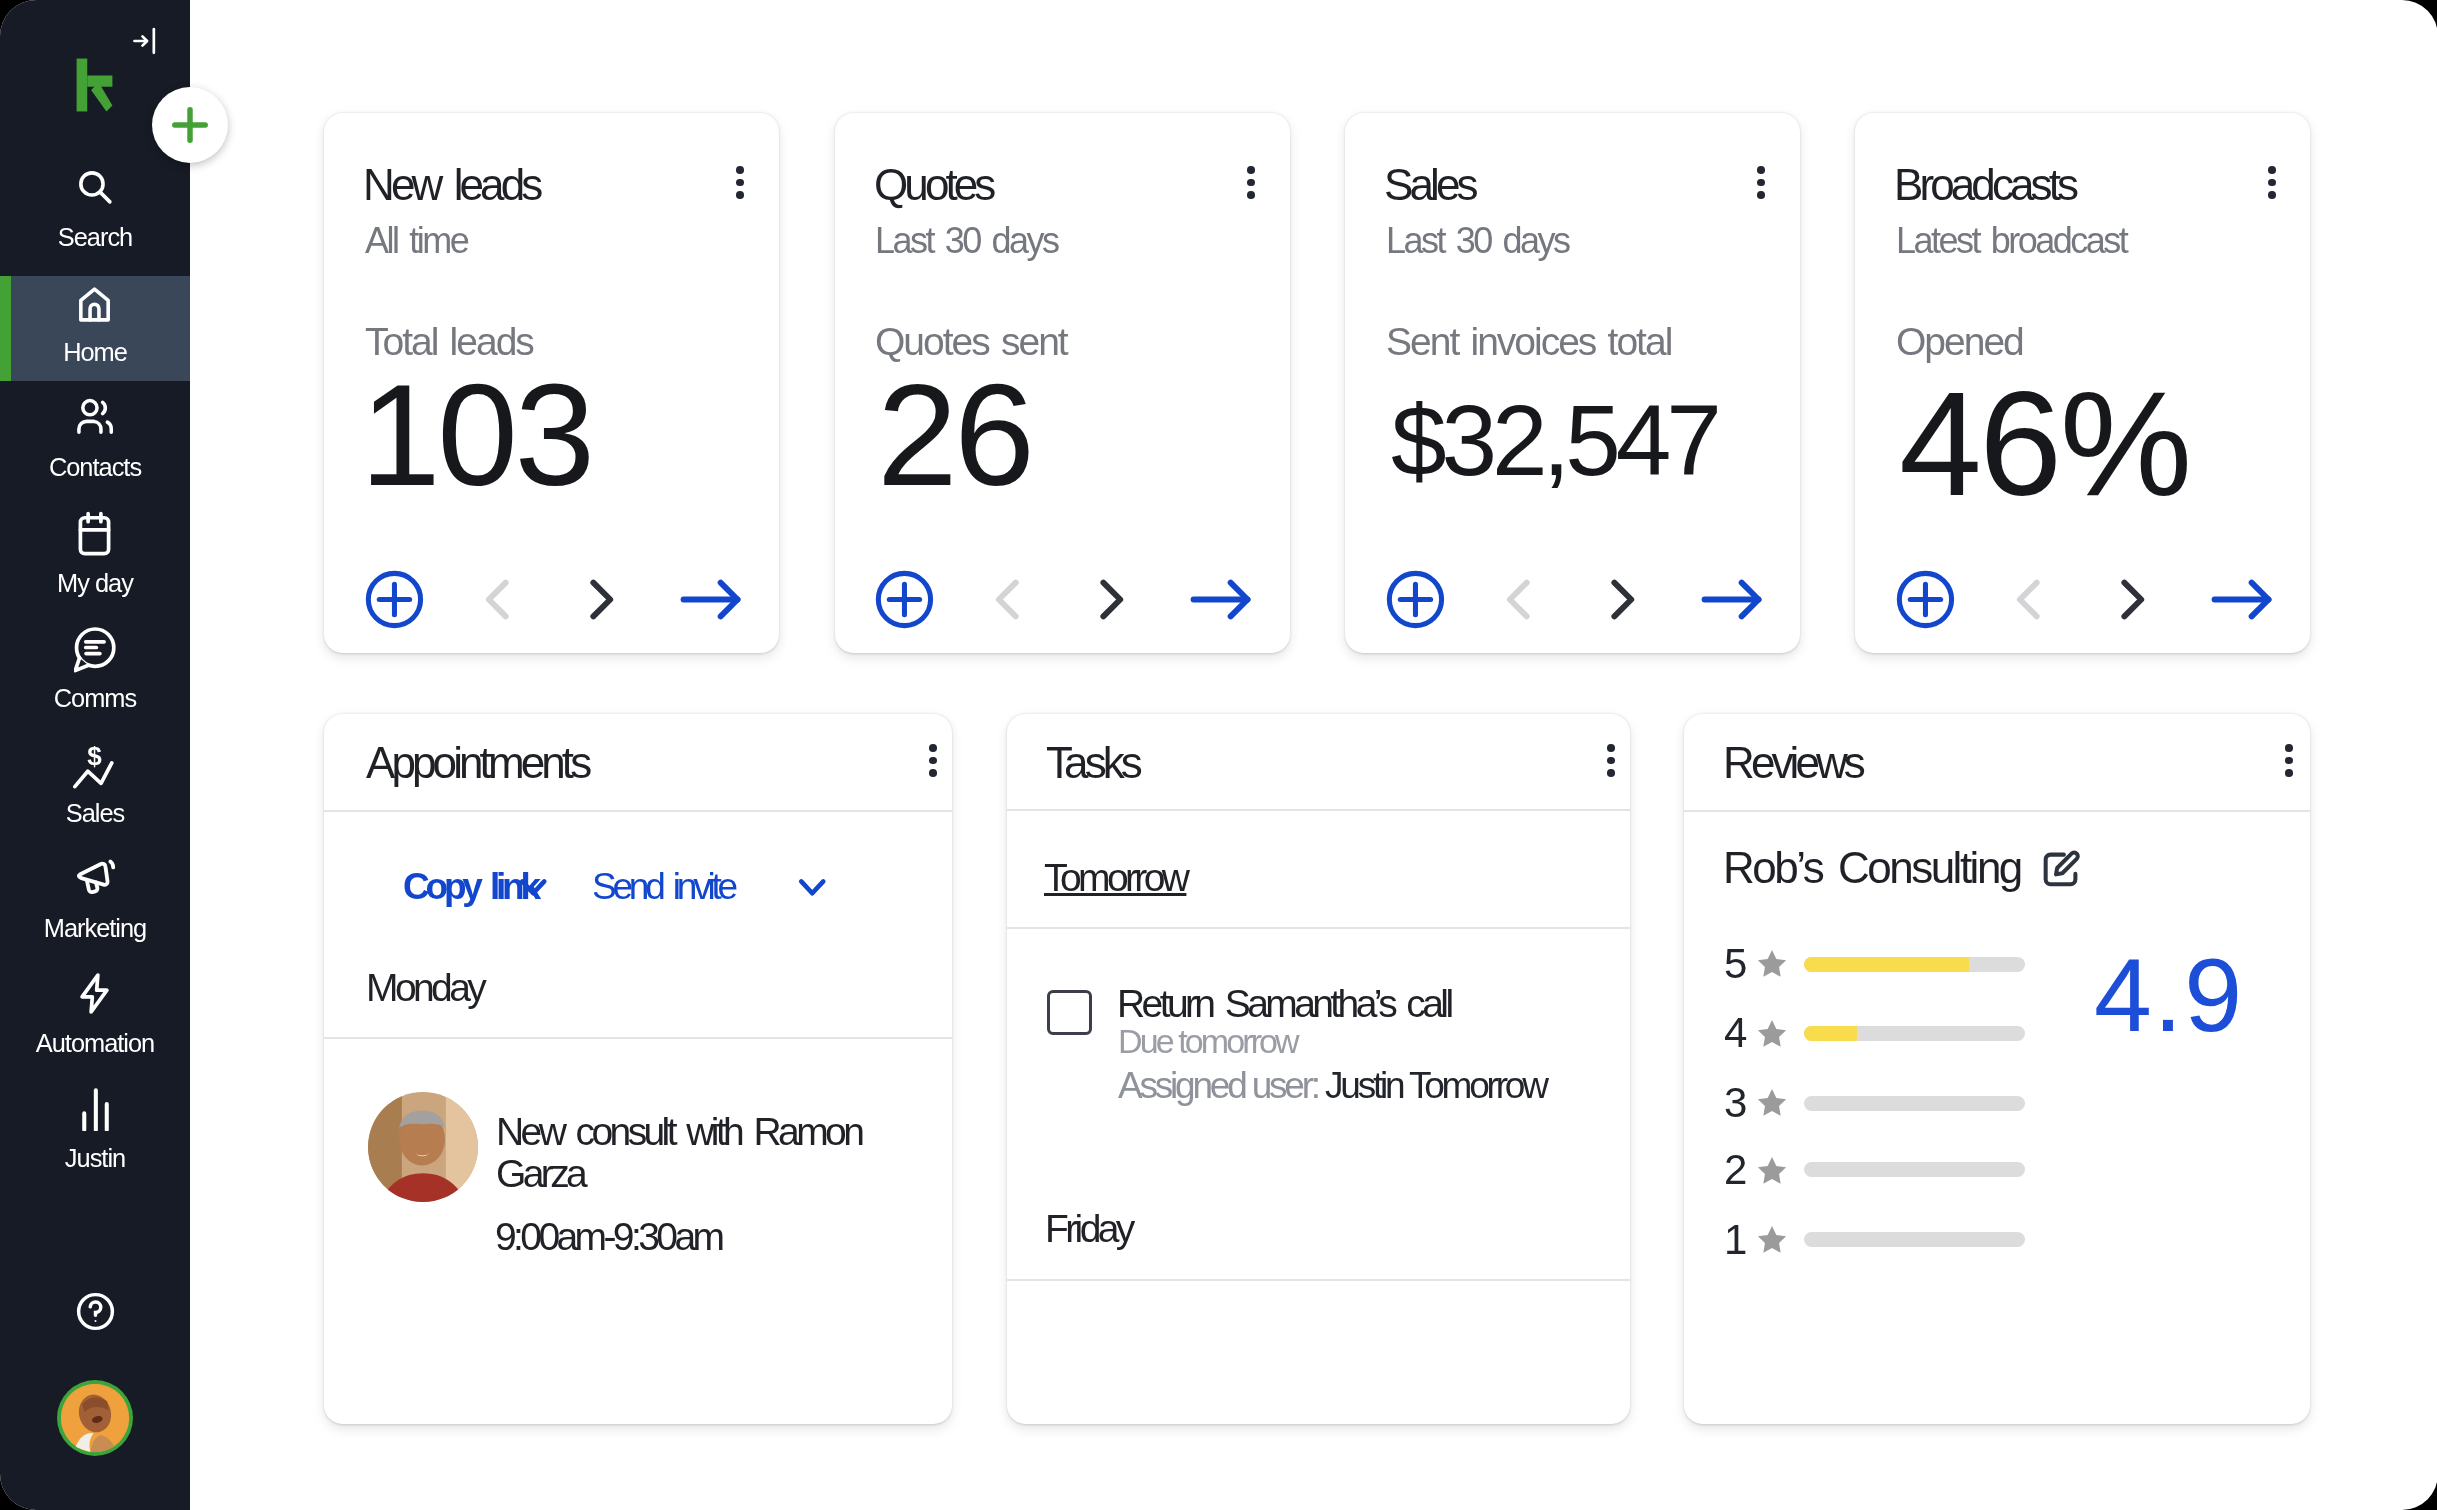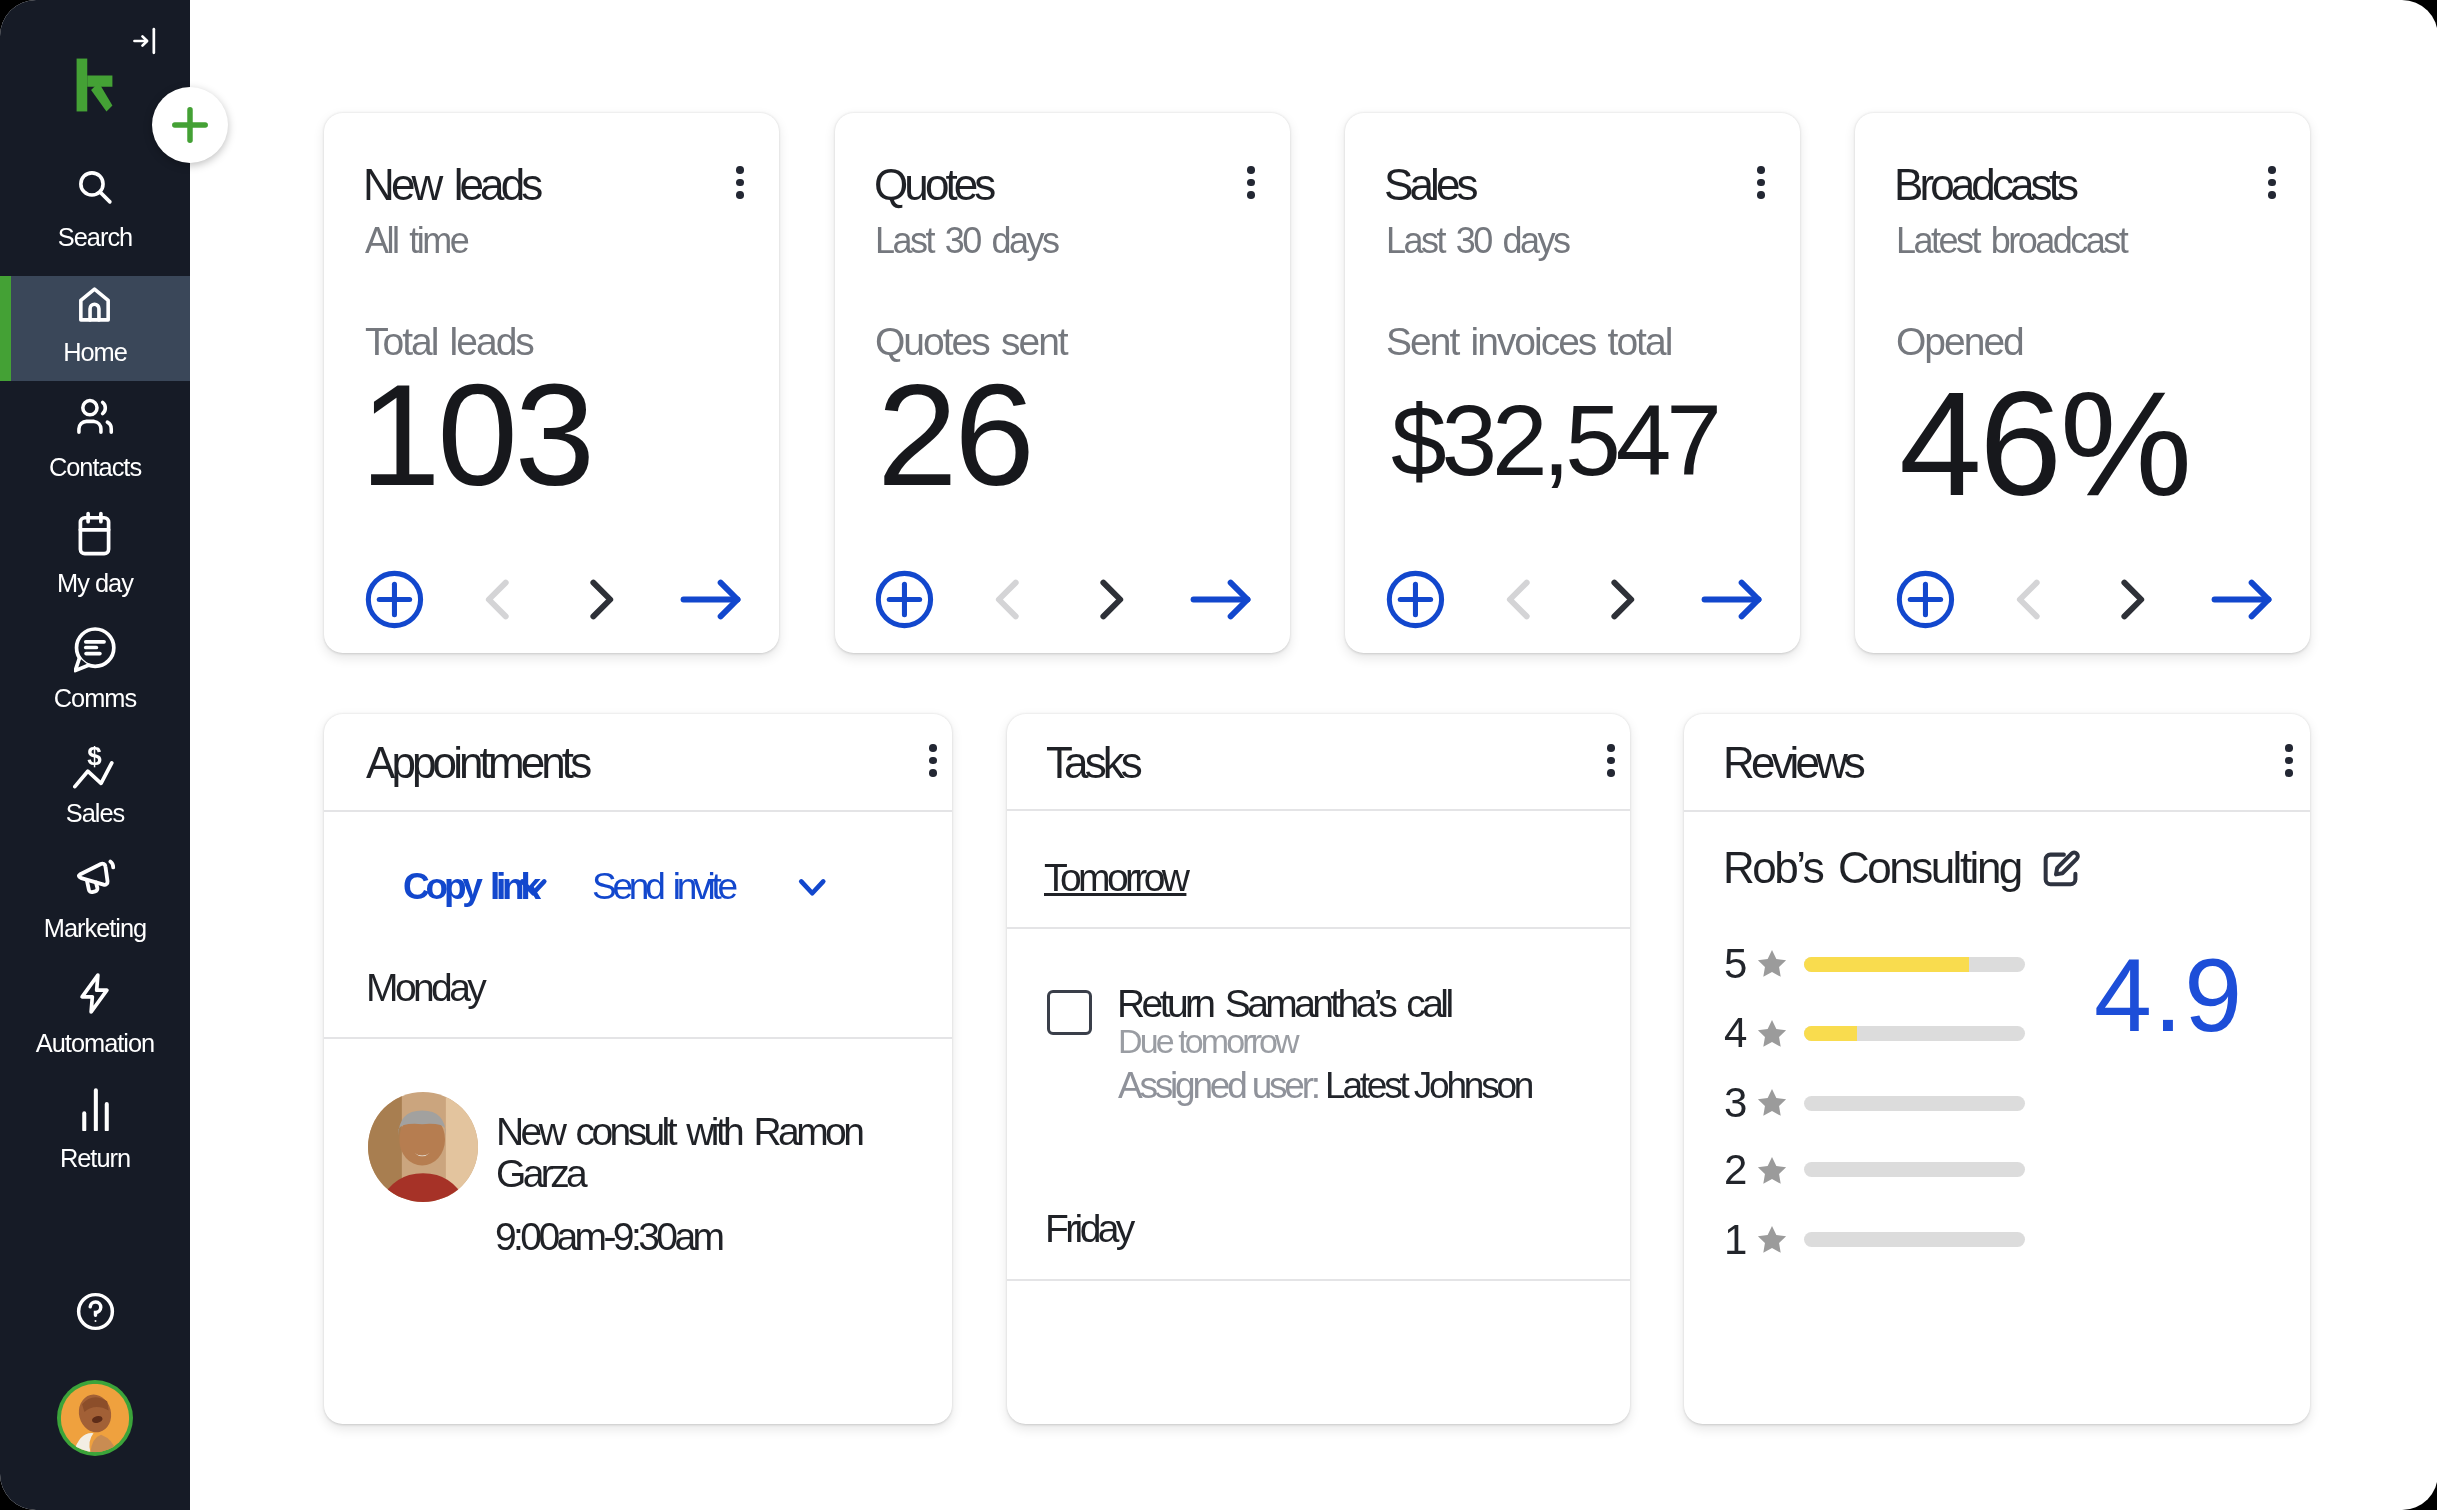--- a/index.html
+++ b/index.html
@@ -123,21 +123,21 @@
   </svg>
   <div class="nav-label" style="left:0;top:1031px;">Automation</div>
 
   <svg class="abs" style="left:73px;top:1087px;" width="44" height="44" viewBox="0 0 26 26">
     <g stroke="#fff" stroke-width="2.4" fill="none" stroke-linecap="round">
       <line x1="6.65" y1="15.6" x2="6.65" y2="25.2"></line>
       <line x1="13.5" y1="2" x2="13.5" y2="25.2"></line>
       <line x1="19.95" y1="10" x2="19.95" y2="25.2"></line>
     </g>
   </svg>
-  <div class="nav-label" style="left:0;top:1146px;">Return</div>
+  <div class="nav-label" style="left:0;top:1146px;">Justin</div>
 
   <svg class="abs" style="left:74px;top:1290px;" width="43" height="43" viewBox="0 0 26 26">
     <g stroke="#fff" stroke-width="2.1" fill="none" stroke-linecap="round">
       <circle cx="13" cy="13" r="10.2"></circle>
       <path d="M9.8 10.2 A3.2 3.2 0 1 1 13 13.6 L13 15.2" fill="none"></path>
       <circle cx="13" cy="18.8" r="0.6" fill="#fff" stroke="none"></circle>
     </g>
   </svg>
 
   <svg class="abs" style="left:57px;top:1380px;" width="76" height="76" viewBox="0 0 100 100">
@@ -290,21 +290,21 @@
       <i></i>
       <i></i>
       <i></i>
     </div>
   <div class="divider" style="left:1007px;top:809px;width:623px;"></div>
   <div class="t46" style="left:1044px;top:858px;text-decoration:underline;">Tomorrow</div>
   <div class="divider" style="left:1007px;top:927px;width:623px;"></div>
   <div class="abs" style="left:1047px;top:990px;width:45px;height:45px;border:3px solid #3a3f4a;border-radius:6px;"></div>
   <div class="t46" style="left:1117px;top:984px;">Return Samantha’s call</div>
   <div class="abs" style="left:1118px;top:1024px;font-size:34px;line-height:34px;color:#9a9da3;letter-spacing:-2.9px;">Due tomorrow</div>
-  <div class="abs" style="left:1118px;top:1067px;font-size:37px;line-height:37px;color:#8f929a;letter-spacing:-3.2px;">Assigned user: <span style="color:#22252b;">Latest Johnson</span></div>
+  <div class="abs" style="left:1118px;top:1067px;font-size:37px;line-height:37px;color:#8f929a;letter-spacing:-3.2px;">Assigned user: <span style="color:#22252b;">Justin Tomorrow</span></div>
   <div class="t46" style="left:1045px;top:1209px;">Friday</div>
   <div class="divider" style="left:1007px;top:1279px;width:623px;"></div>
 
   <div class="card" style="left:1684px;top:714px;width:626px;height:710px;"></div>
   <div class="ttl" style="left:1723px;top:741px;">Reviews</div>
   <div class="dots" style="left:2285px;top:744px;">
       <i></i>
       <i></i>
       <i></i>
     </div>

